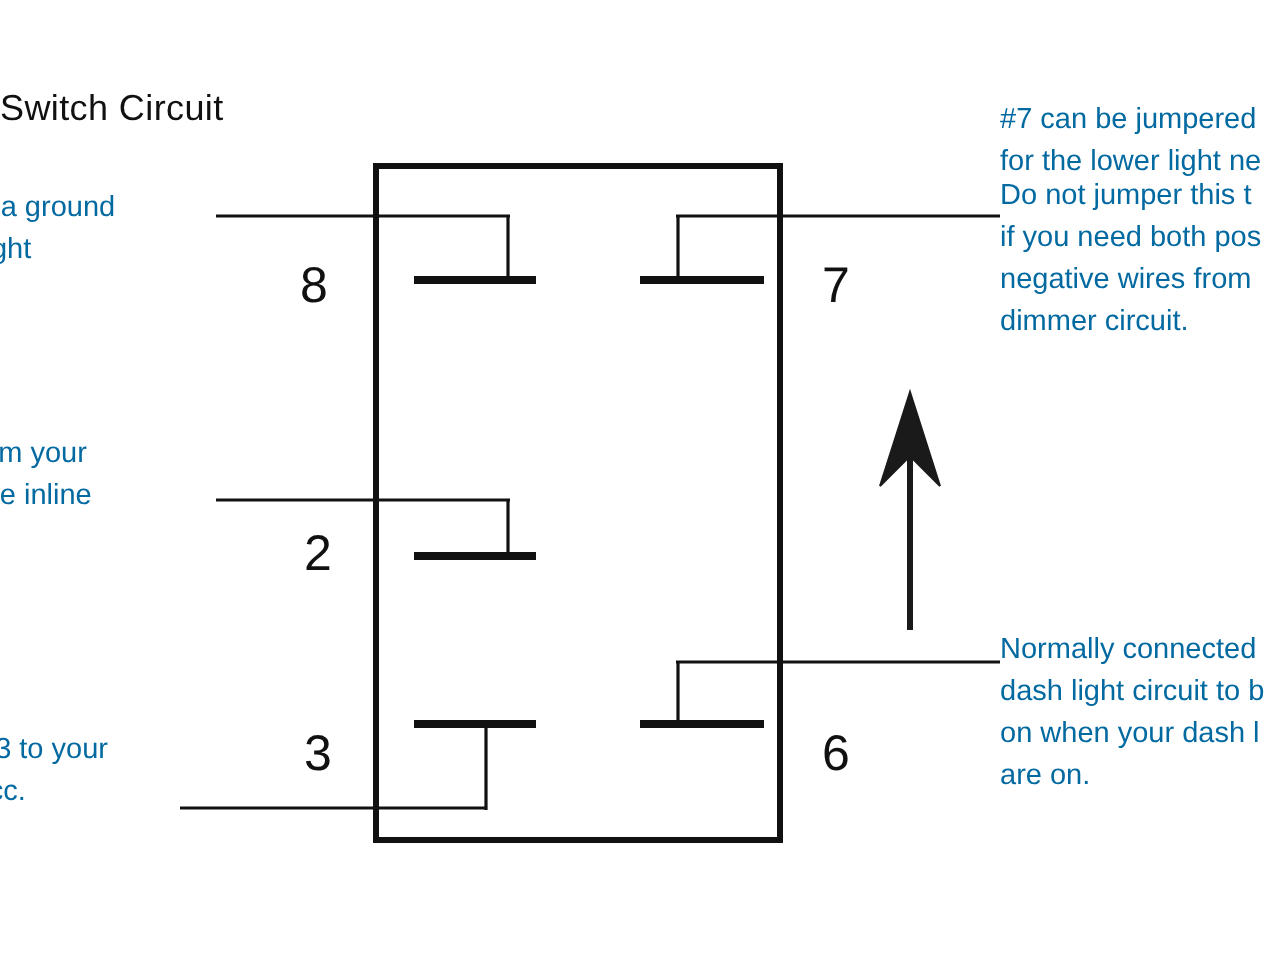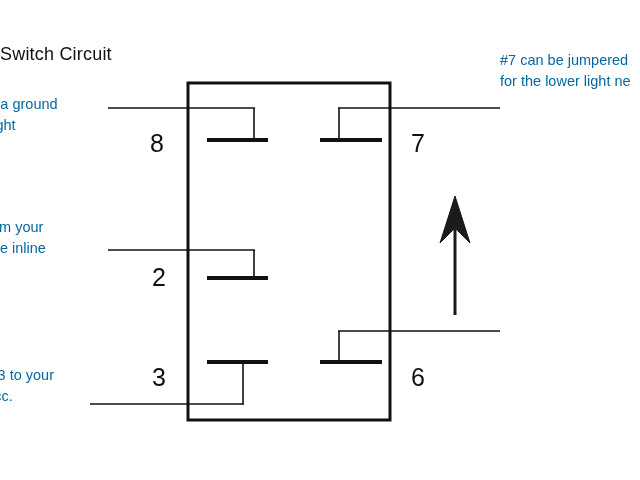--- a/index.html
+++ b/index.html
@@ -85,14 +85,22 @@
 
   <div class="txt left-note" id="note-left-1">t #8 to a ground
 pper light</div>
   <div class="txt left-note" id="note-left-2">t#2 from your
 with the inline</div>
   <div class="txt left-note" id="note-left-3">nnect #3 to your
 ay or acc.</div>
 
   <div class="txt" id="note-right-1">#7 can be jumpered
 for the lower light ne</div>
+  <div class="txt" id="note-right-2">Do not jumper this t
+if you need both pos
+negative wires from
+dimmer circuit.</div>
+  <div class="txt" id="note-right-3">Normally connected
+dash light circuit to b
+on when your dash l
+are on.</div>
 
 </div>
 
 </body></html>

